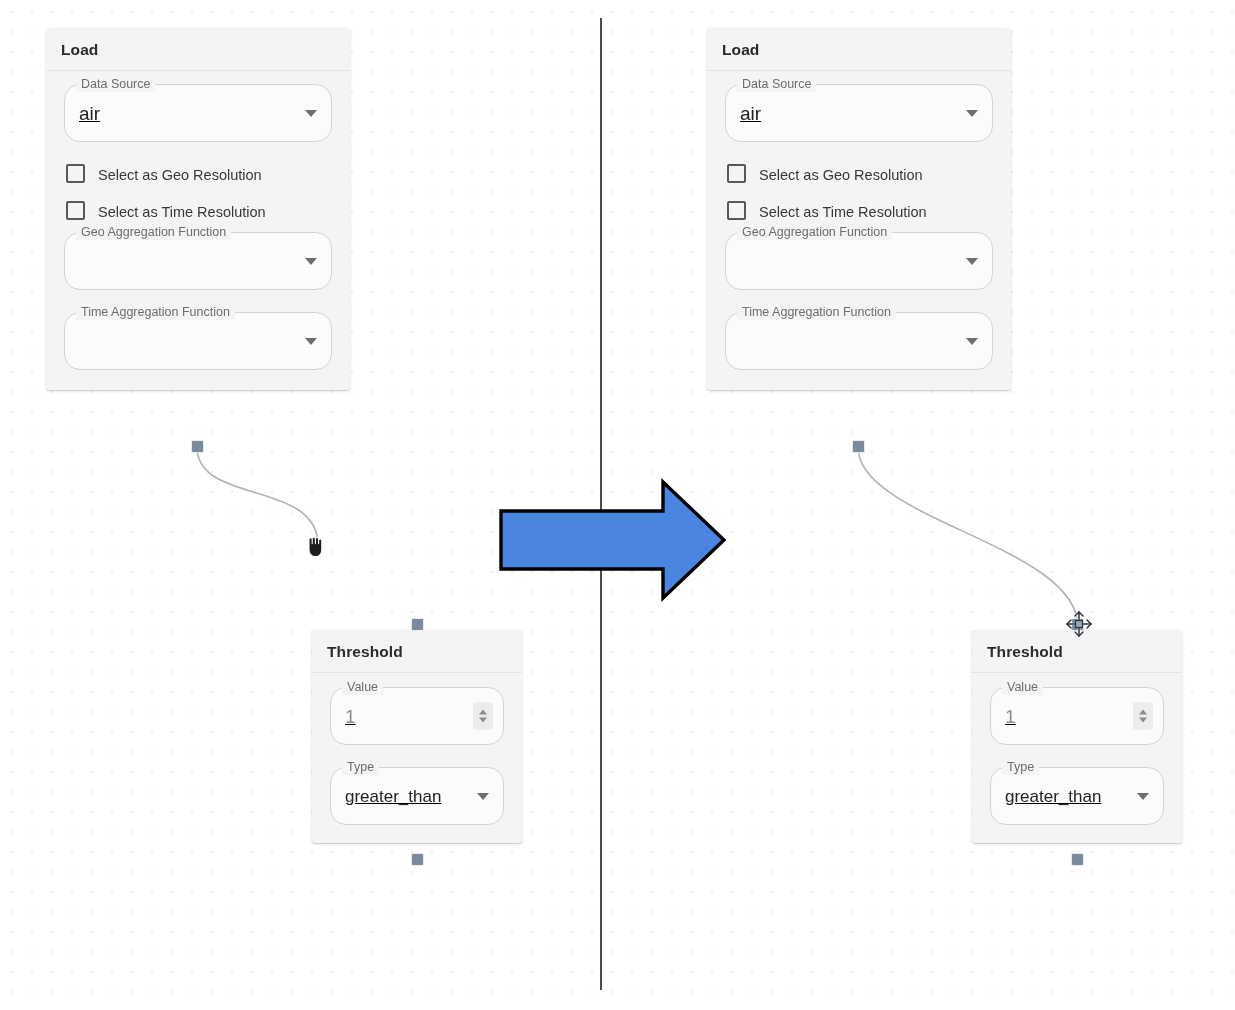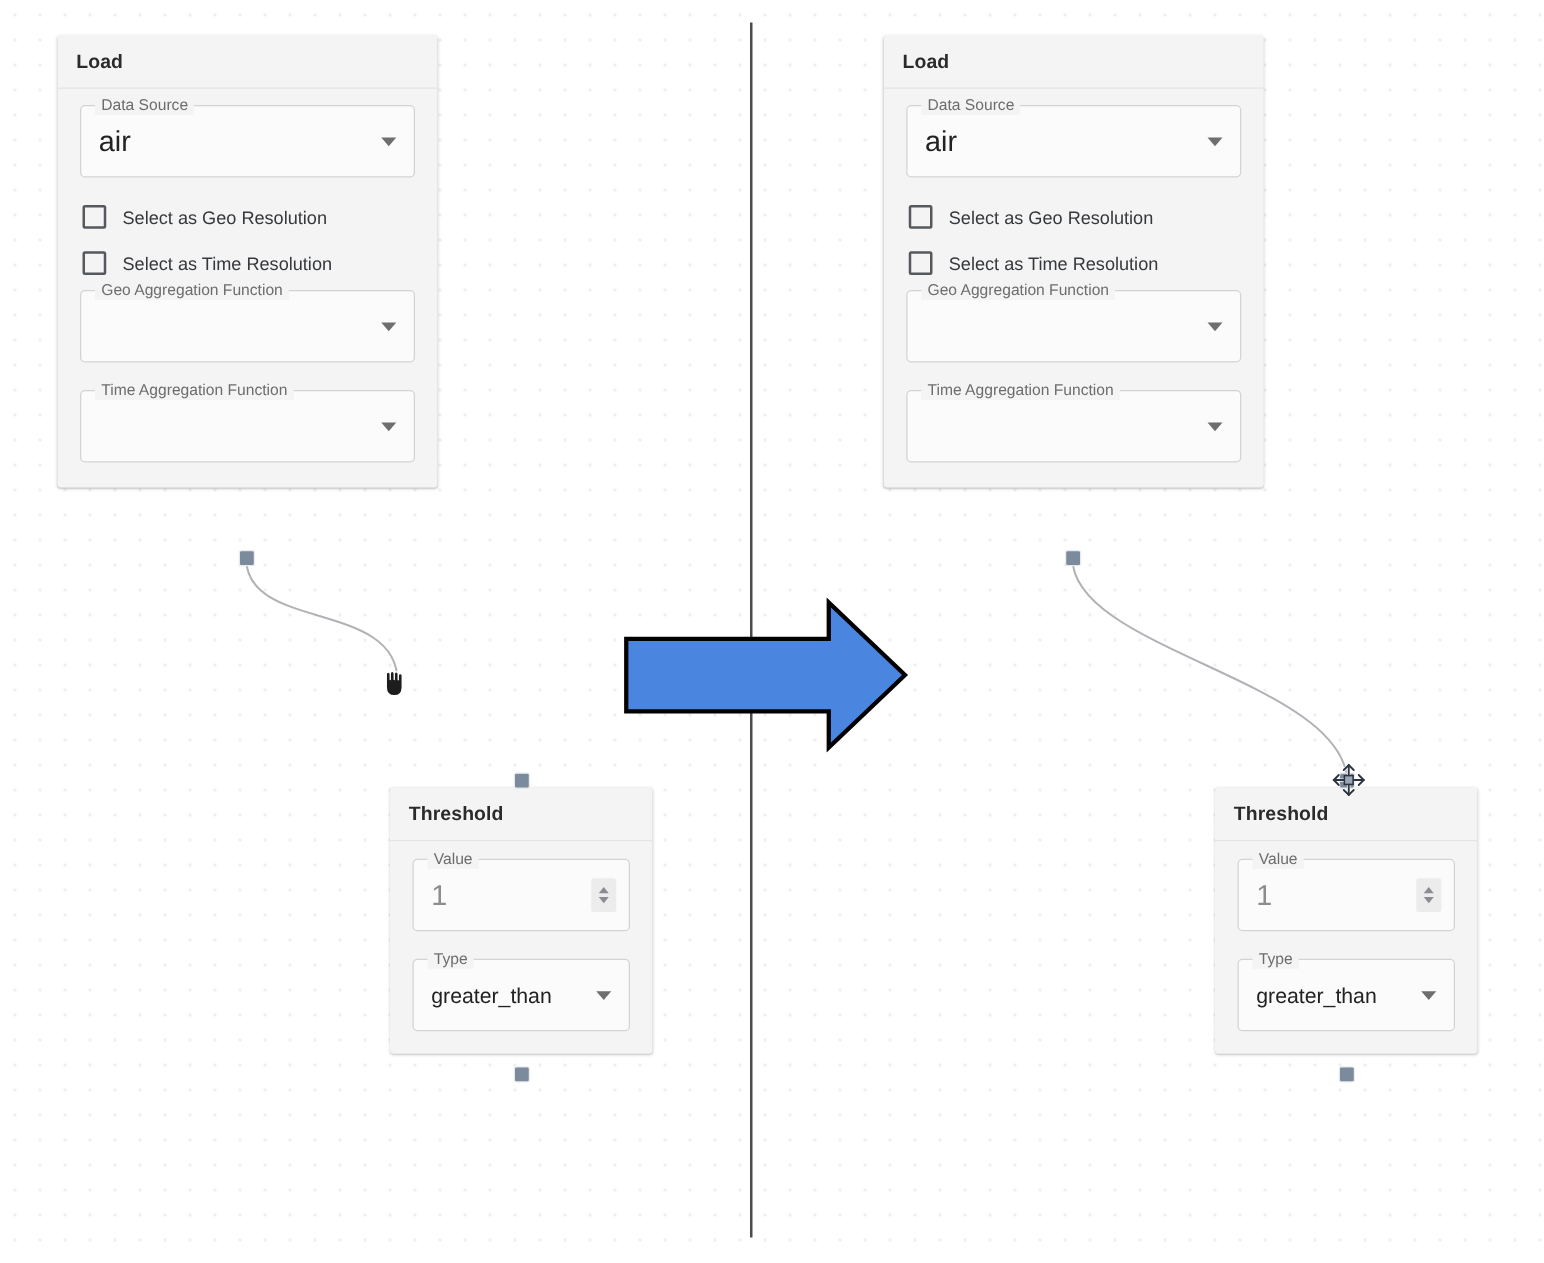--- a/index.html
+++ b/index.html
@@ -52,36 +52,37 @@
     color: #2b2b2b;
     letter-spacing: .1px;
     border-bottom: 1px solid #e4e4e4;
   }
   .node-body { padding: 13px 18px 16px 18px; }
 
   
   .field {
     position: relative;
     border: 1px solid #d3d3d3;
-    border-radius: 4px;
+    border-radius: 16px;
     background: #fbfbfb;
     margin-bottom: 16px;
+    text-decoration: underline;
   }
   .field-legend {
     position: absolute;
     top: -8px; left: 11px;
     padding: 0 5px;
     background: #f4f4f4;
     font-size: 12.5px;
     color: #6d6d6d;
     line-height: 15px;
     white-space: nowrap;
   }
   .field-value {
-    font-size: 23px;
+    font-size: 19px;
     color: #222;
     padding: 14px 38px 14px 14px;
     min-height: 56px;
     display: flex;
     align-items: center;
     line-height: 1;
   }
   .field.empty .field-value { min-height: 56px; }
 
   

